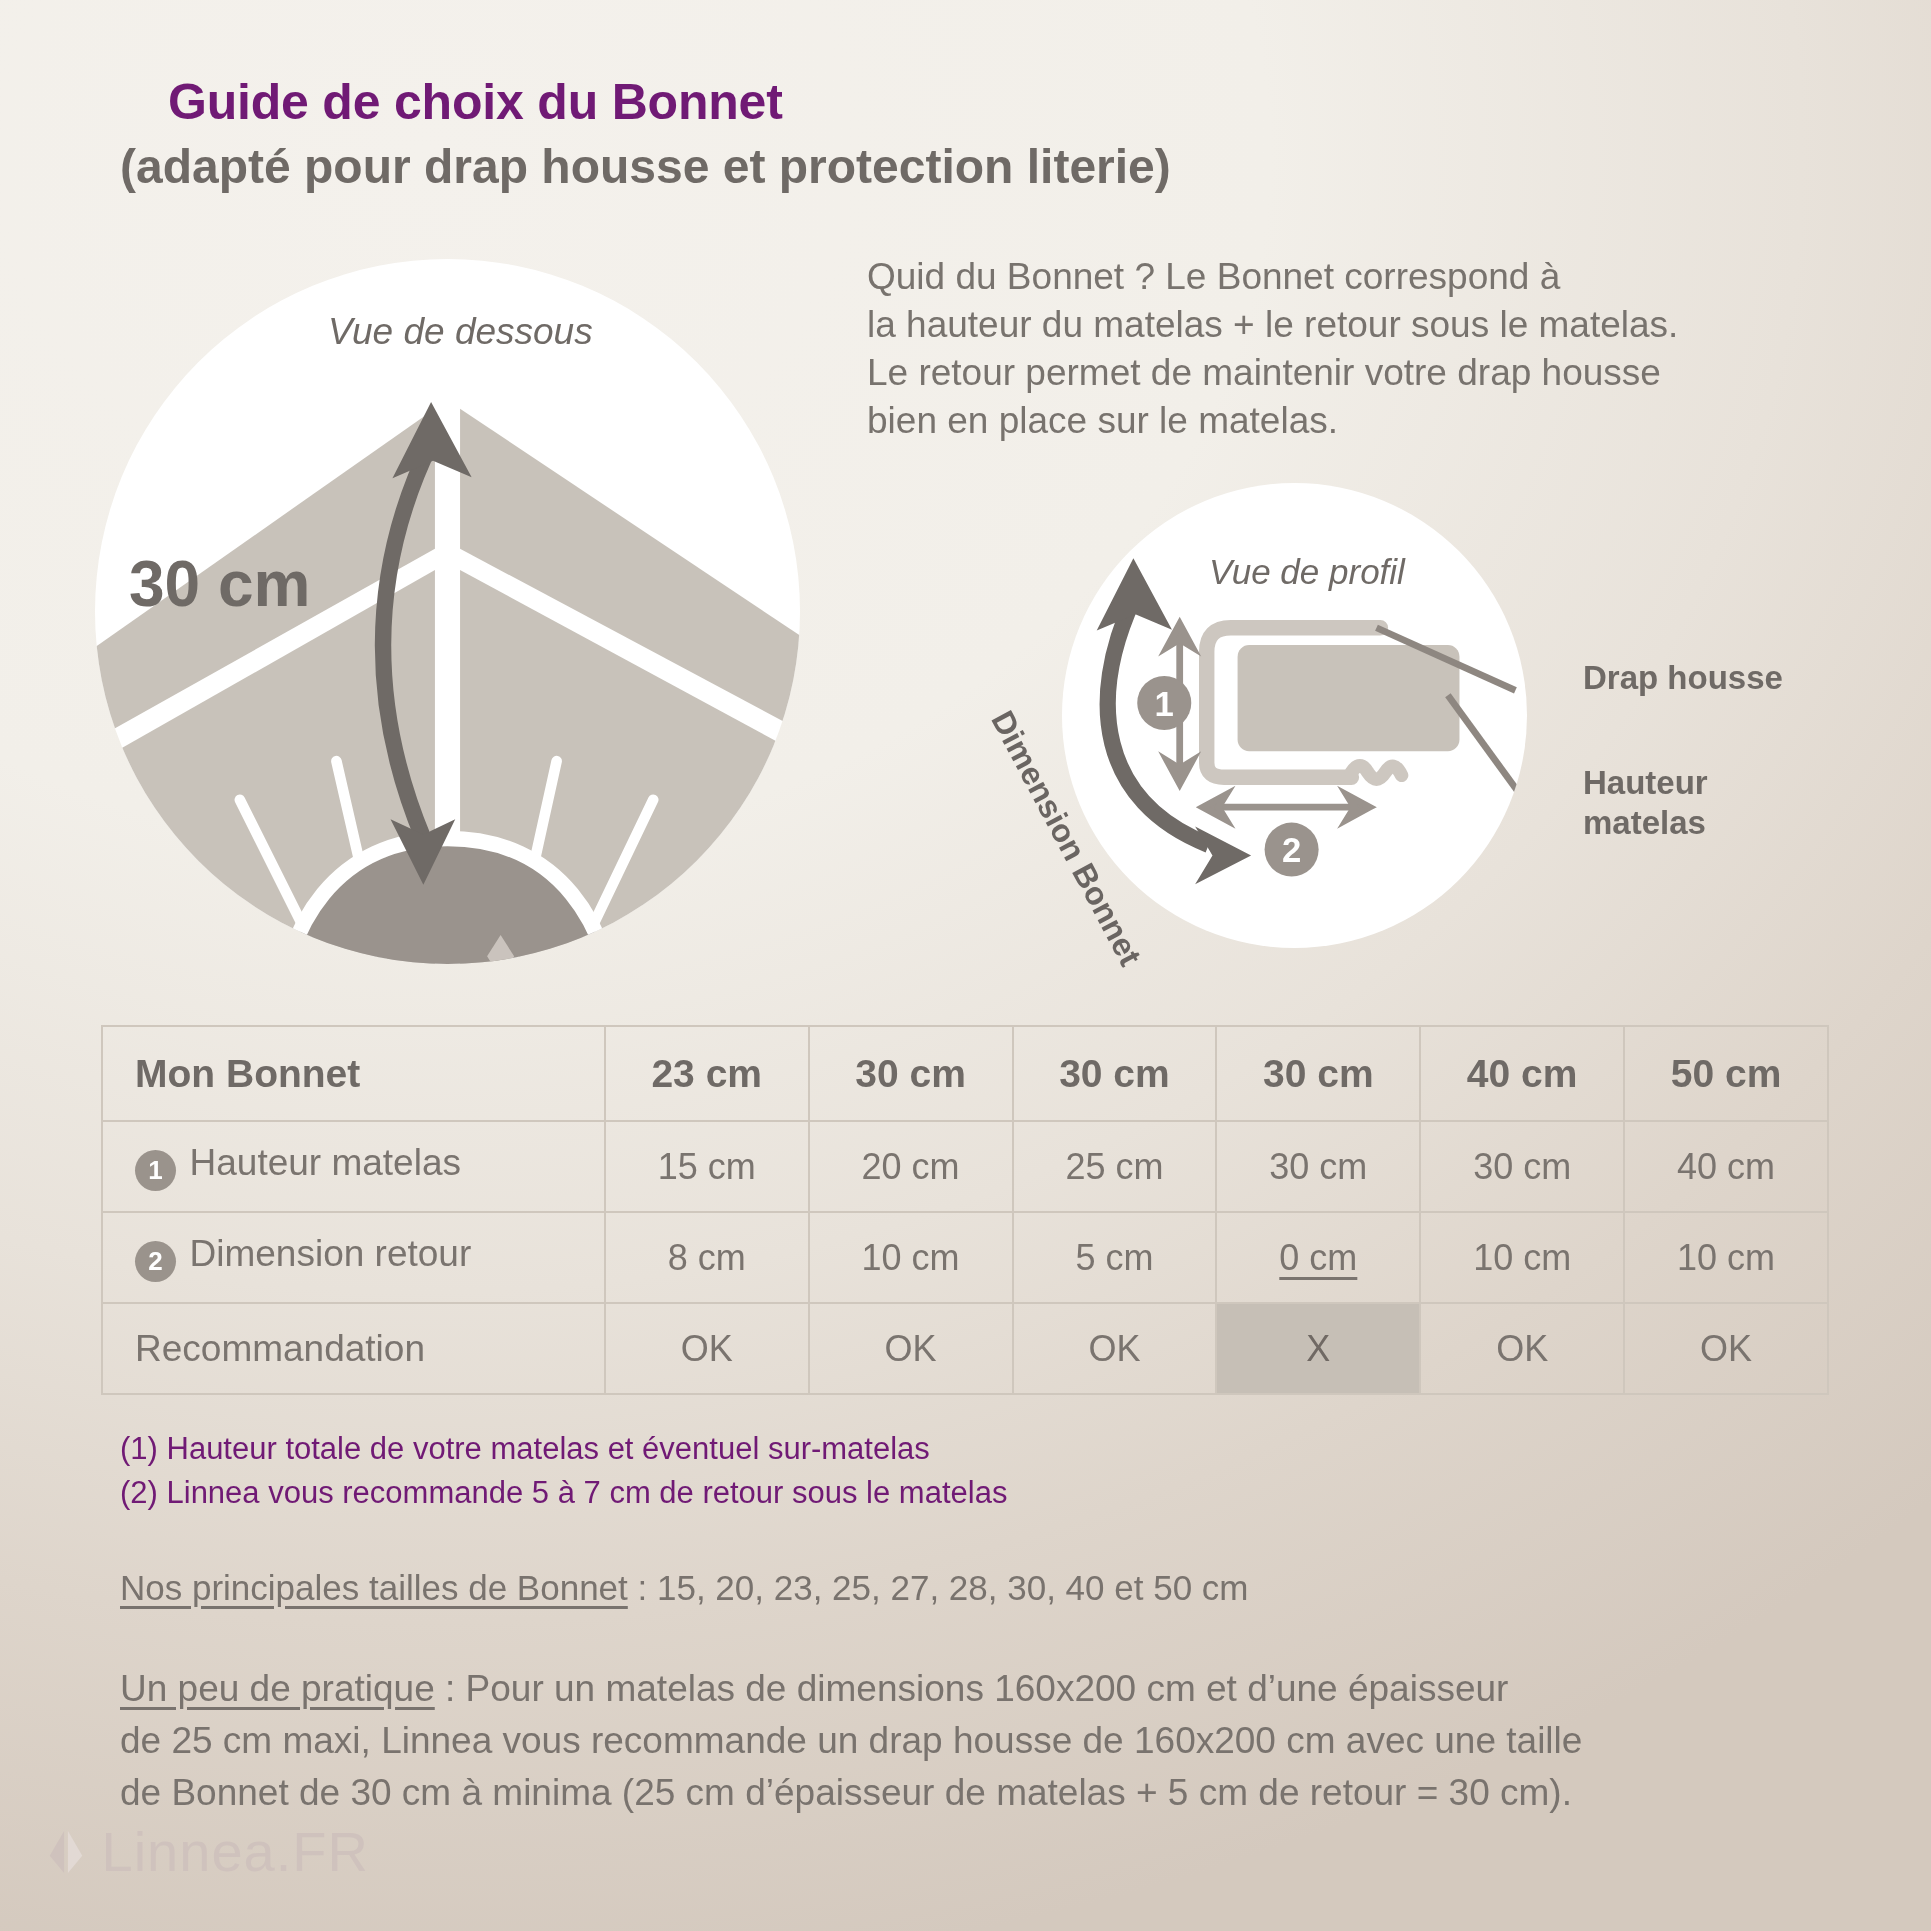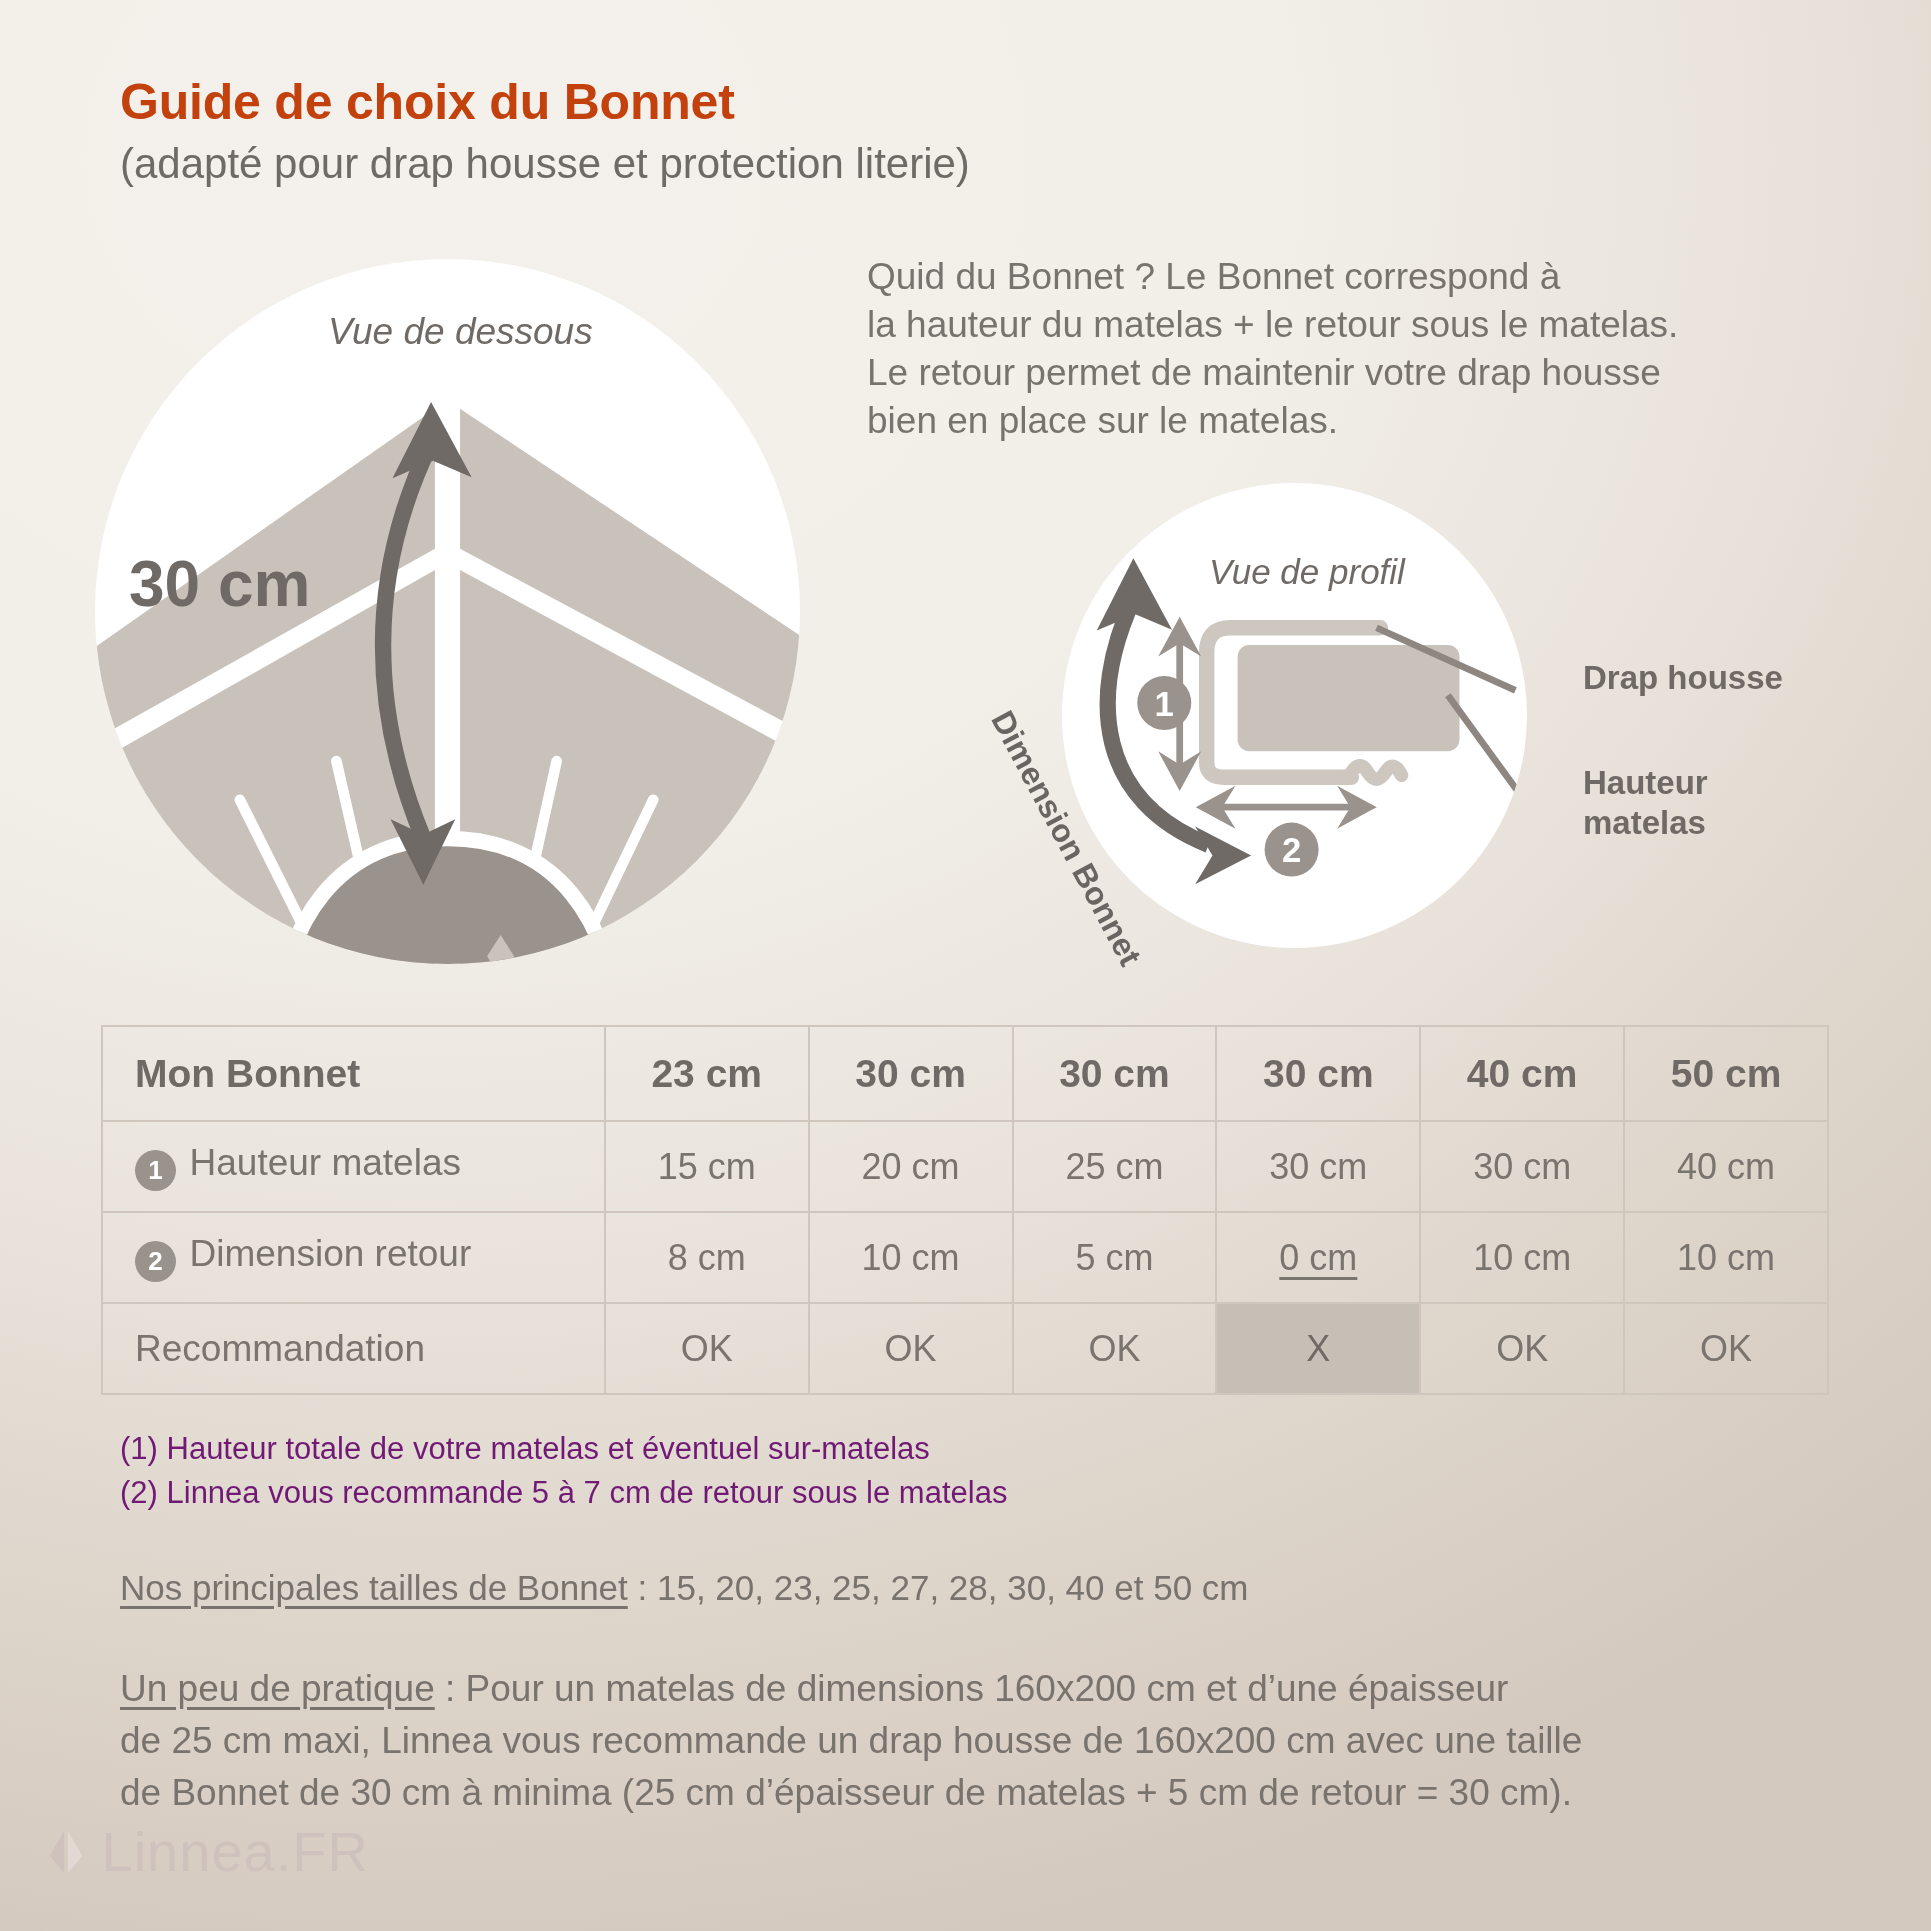--- a/index.html
+++ b/index.html
@@ -9,25 +9,25 @@
     background:
       radial-gradient(ellipse 115% 95% at 22% 8%, #f4f1ec 0%, #f2efe9 38%, #e8e2da 62%, #ded5cb 80%, #d4c9be 100%);
     color:#6f6a66;
     overflow:hidden;
     position:relative;
   }
 
   
   #header { position:absolute; left:120px; top:75px; }
   #title {
-    font-size:50px; font-weight:bold; color:#c2410c;
-    letter-spacing:-0.2px; line-height:1.08;
+    font-size:50px; font-weight:bold; color:#701a75;
+    letter-spacing:-0.2px; line-height:1.08;margin-left:48px;
   }
   #subtitle {
-    font-size:42px; font-weight:normal; color:#6f6a66;
+    font-size:48px; font-weight:bold; color:#6f6a66;
     margin-top:11.6px; line-height:1.08;
   }
 
   
   #intro {
     position:absolute; left:867px; top:253px;
     width:956px;
     font-size:37px; line-height:1.30; color:#78736e;
   }
   #intro div { white-space:nowrap; }

